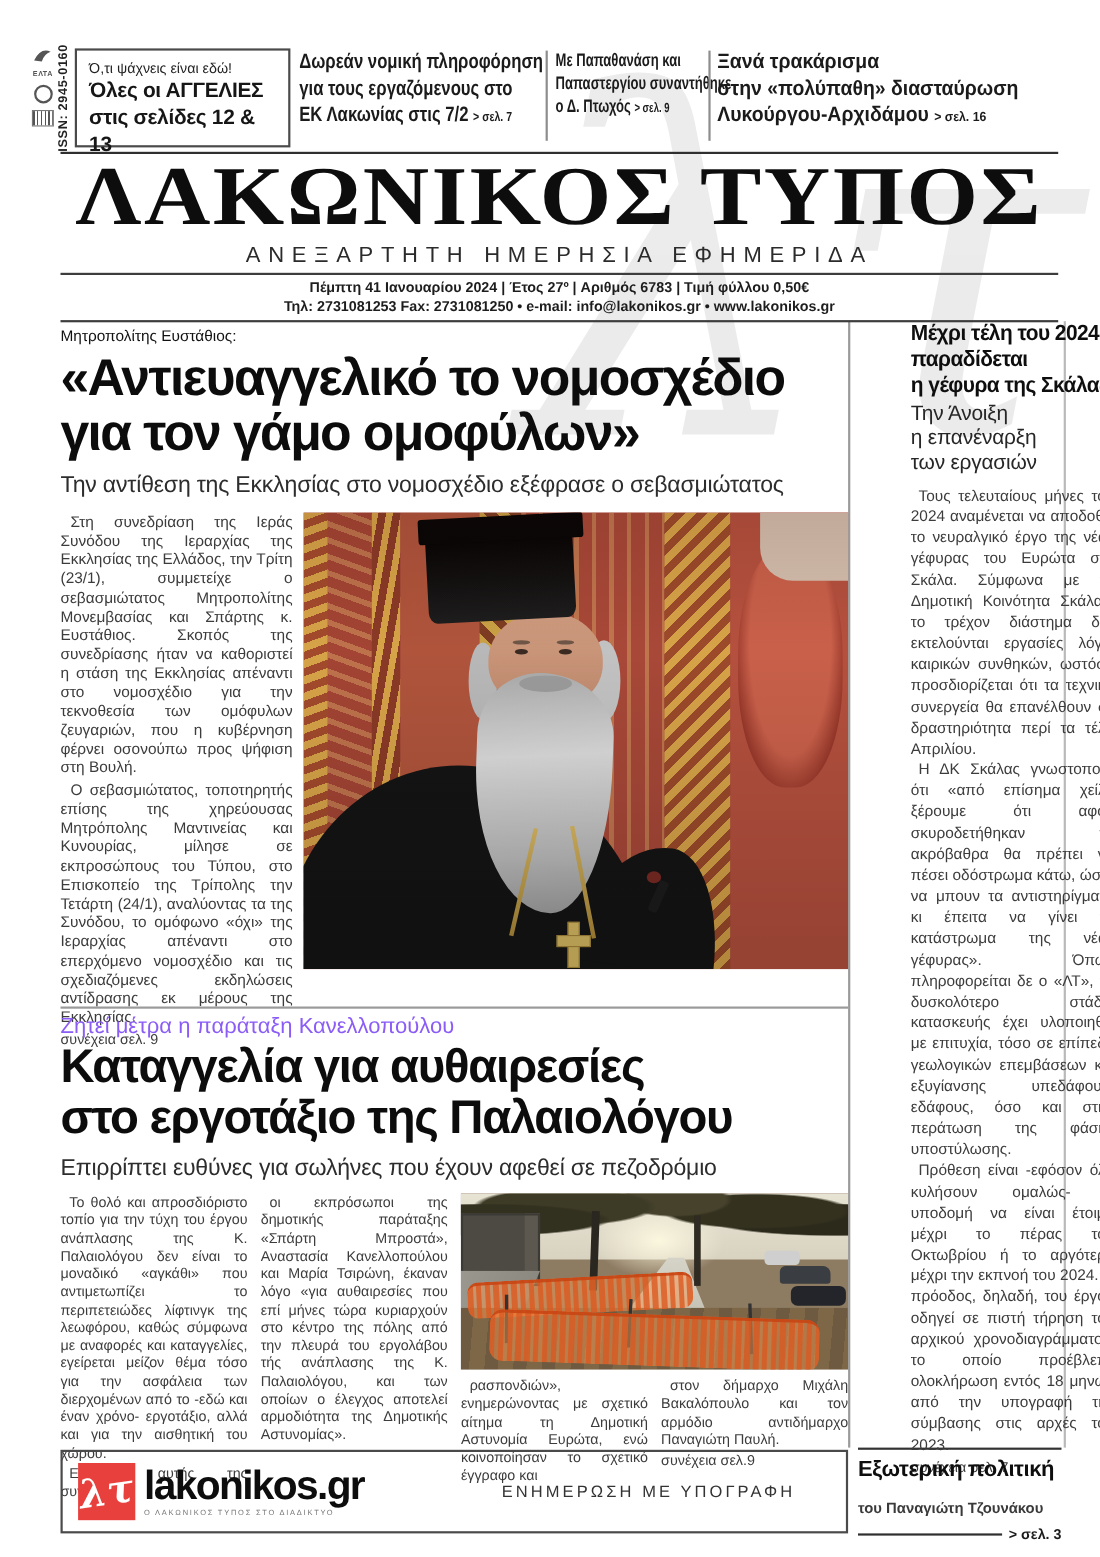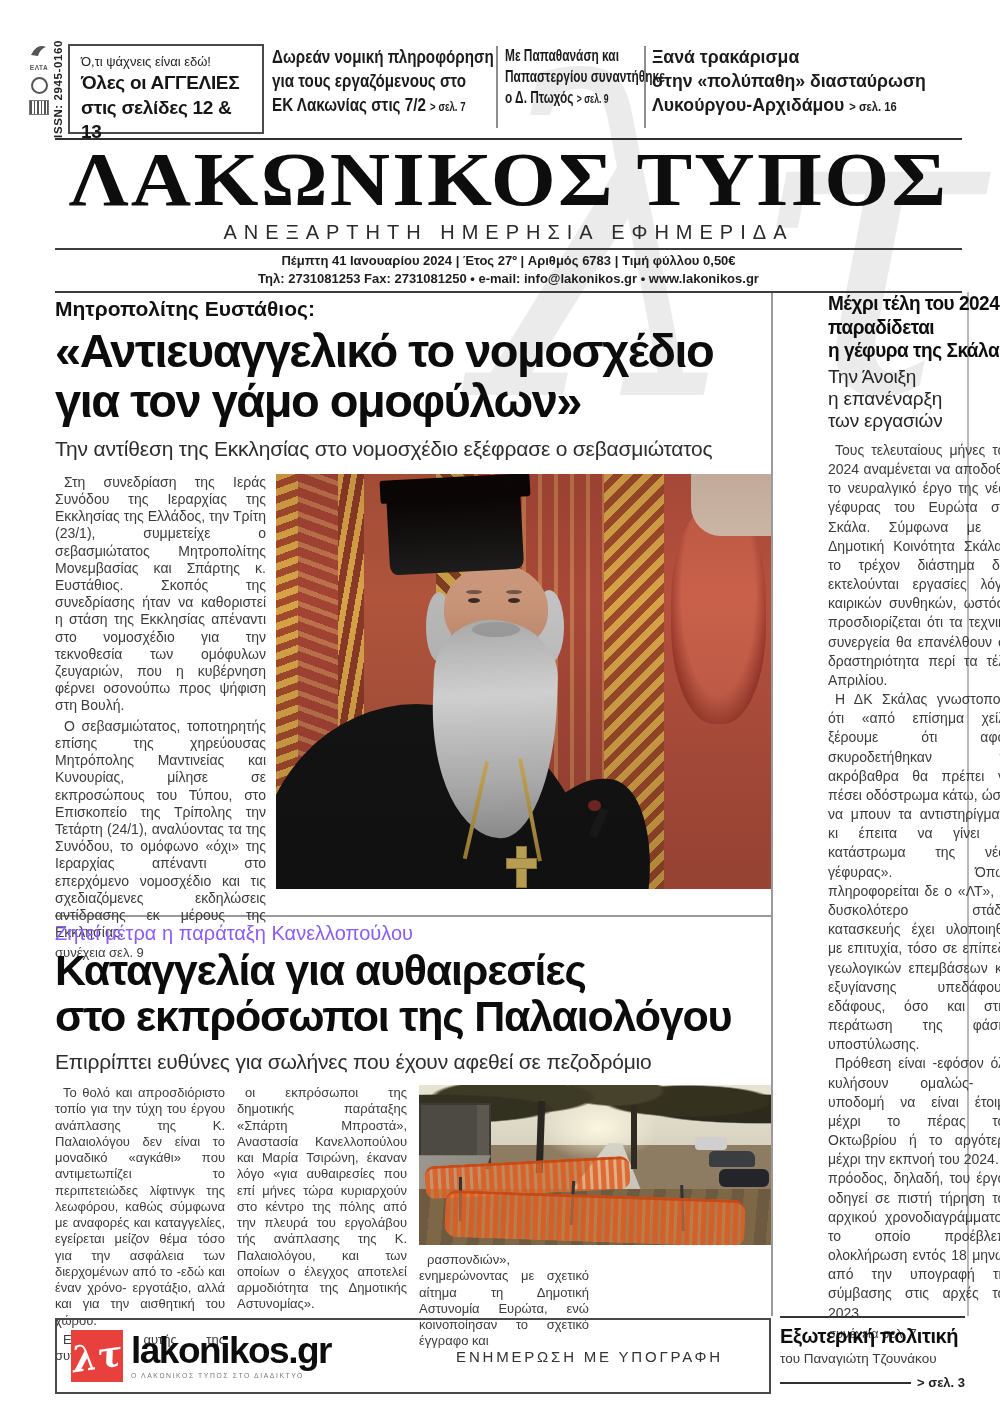--- a/index.html
+++ b/index.html
@@ -42,21 +42,21 @@
   #masthead-title{left:55px;top:141px;width:907px;text-align:center;
       font-family:"Liberation Serif","DejaVu Serif",serif;font-weight:700;font-size:76px;line-height:1.02;
       letter-spacing:2px;color:#0d0d0d;transform:scaleX(1.1);transform-origin:center top;}
   #masthead-sub{left:55px;top:221px;width:907px;text-align:center;font-size:20px;letter-spacing:7px;color:#2b2b2b;}
   #rule-b{top:248px;height:1.5px;background:#3d3d3d;}
   #dateline{left:55px;top:252px;width:907px;text-align:center;font-size:13px;font-weight:700;line-height:1.42;color:#1d1d1d;}
   #rule-c{top:291px;height:1.5px;background:#3d3d3d;}
 
   
   #story1{left:55px;top:297px;width:716px;}
-  .kicker1{font-size:21px;font-weight:700;color:#111;}
+  .kicker1{font-size:14px;font-weight:400;color:#111;}
   .headline1{margin-top:5px;font-size:47px;font-weight:800;letter-spacing:-1.5px;line-height:1.06;color:#0c0c0c;}
   .subhead{margin-top:11px;font-size:21px;font-weight:400;color:#2d2d2d;letter-spacing:-.2px;}
   .s1body{display:flex;gap:10px;margin-top:13px;}
   .s1col{flex:none;width:211px;font-size:14px;line-height:1.23;text-align:justify;color:#3c3c3c;}
   .s1col p{margin:0 0 3px;text-indent:9px;}
   .cont{text-align:left;font-size:13px;color:#3c3c3c;margin-top:2px;}
 
   
   #main-photo{flex:none;position:relative;width:495px;height:415px;overflow:hidden;background:#a4473c;}
   #main-photo .abs{position:absolute;}
@@ -150,21 +150,21 @@
   #sidebar{left:780px;top:292px;width:185px;margin-left:48px;}
   .sb-head div{white-space:nowrap;font-size:20px;font-weight:800;letter-spacing:-.5px;line-height:1.18;color:#0e0e0e;
                transform:scaleX(.95);transform-origin:left top;}
   .sb-sub div{white-space:nowrap;font-size:19px;font-weight:400;line-height:1.16;color:#272727;letter-spacing:-.2px;}
   .sb-sub{margin-top:3px;}
   .sb-body{margin-top:9px;font-size:14px;line-height:1.37;text-align:justify;color:#3c3c3c;}
   .sb-body p{margin:0;text-indent:7px;}
   #rule-e{left:780px;top:1316px;width:185px;height:2px;background:#333;position:absolute;}
   #sb-column{left:780px;top:1325px;width:185px;}
   .col-title{font-size:20px;font-weight:800;letter-spacing:-.4px;color:#0e0e0e;}
-  .col-author{font-size:13.5px;font-weight:400;color:#3a3a3a;margin-top:3px;}
+  .col-author{font-size:13.5px;font-weight:700;color:#3a3a3a;margin-top:15px;}
   .col-pageline{display:flex;align-items:center;gap:6px;margin-top:9px;text-align:center;}
   .col-line{flex:1;height:2px;background:#2f2f2f;}
   .col-page{font-size:13px;font-weight:700;color:#1b1b1b;white-space:nowrap;}
 
   
   #footer{left:55px;top:1318px;width:716px;height:76px;border:2px solid #4a4a4a;box-sizing:border-box;
           display:flex;align-items:center;padding:0 46px 0 14px;}
   #footer-logo{display:flex;align-items:center;gap:8px;}
   .logo-box{width:52px;height:52px;display:flex;align-items:center;justify-content:center;}
   .logo-glyph{font-family:"DejaVu Serif","Liberation Serif",serif;font-style:italic;font-weight:700;
@@ -280,21 +280,21 @@
       </div>
     </div>
   </div>
 
   <div id="rule-d"></div>
 
   <div class="abs z" id="story2">
     <div class="kicker2">Ζητεί μέτρα η παράταξη Κανελλοπούλου</div>
     <div class="headline2">
       <div>Καταγγελία για αυθαιρεσίες</div>
-      <div>στο εκπρόσωποι της Παλαιολόγου</div>
+      <div>στο εργοτάξιο της Παλαιολόγου</div>
     </div>
     <div class="subhead">Επιρρίπτει ευθύνες για σωλήνες που έχουν αφεθεί σε πεζοδρόμιο</div>
     <div class="s2cols">
       <div class="s2col">
         <p>Το θολό και απροσδιόριστο τοπίο για την τύχη του έργου ανάπλασης της Κ. Παλαιολόγου δεν είναι το μοναδικό «αγκάθι» που αντιμετωπίζει το περιπετειώδες λίφτινγκ της λεωφόρου, καθώς σύμφωνα με αναφορές και καταγγελίες, εγείρεται μείζον θέμα τόσο για την ασφάλεια των διερχομένων από το -εδώ και έναν χρόνο- εργοτάξιο, αλλά και για την αισθητική του χώρου.</p>
         <p>Ενώπιον αυτής της συνθήκης,</p>
       </div>
       <div class="s2col">
         <p>οι εκπρόσωποι της δημοτικής παράταξης «Σπάρτη Μπροστά», Αναστασία Κανελλοπούλου και Μαρία Τσιρώνη, έκαναν λόγο «για αυθαιρεσίες που επί μήνες τώρα κυριαρχούν στο κέντρο της πόλης από την πλευρά του εργολάβου τής ανάπλασης της Κ. Παλαιολόγου, και των οποίων ο έλεγχος αποτελεί αρμοδιότητα της Δημοτικής Αστυνομίας».</p>
       </div>
@@ -315,20 +315,24 @@
           <div class="abs meshBack"></div>
           <div class="abs post1"></div>
           <div class="abs post2"></div>
           <div class="abs post3"></div>
           <div class="abs meshFront"></div>
         </div>
         <div class="s2sub">
           <div class="s2col">
             <p>ρασπονδιών», ενημερώνοντας με σχετικό αίτημα τη Δημοτική Αστυνομία Ευρώτα, ενώ κοινοποίησαν το σχετικό έγγραφο και</p>
           </div>
+          <div class="s2col">
+            <p>στον δήμαρχο Μιχάλη Βακαλόπουλο και τον αρμόδιο αντιδήμαρχο Παναγιώτη Παυλή.</p>
+            <div class="cont">συνέχεια σελ.9</div>
+          </div>
         </div>
       </div>
     </div>
   </div>
 
   <div id="vdiv-main"></div>
   <div id="vdiv-right"></div>
   <div class="abs z" id="sidebar">
     <div class="sb-head">
       <div>Μέχρι τέλη του 2024</div>

